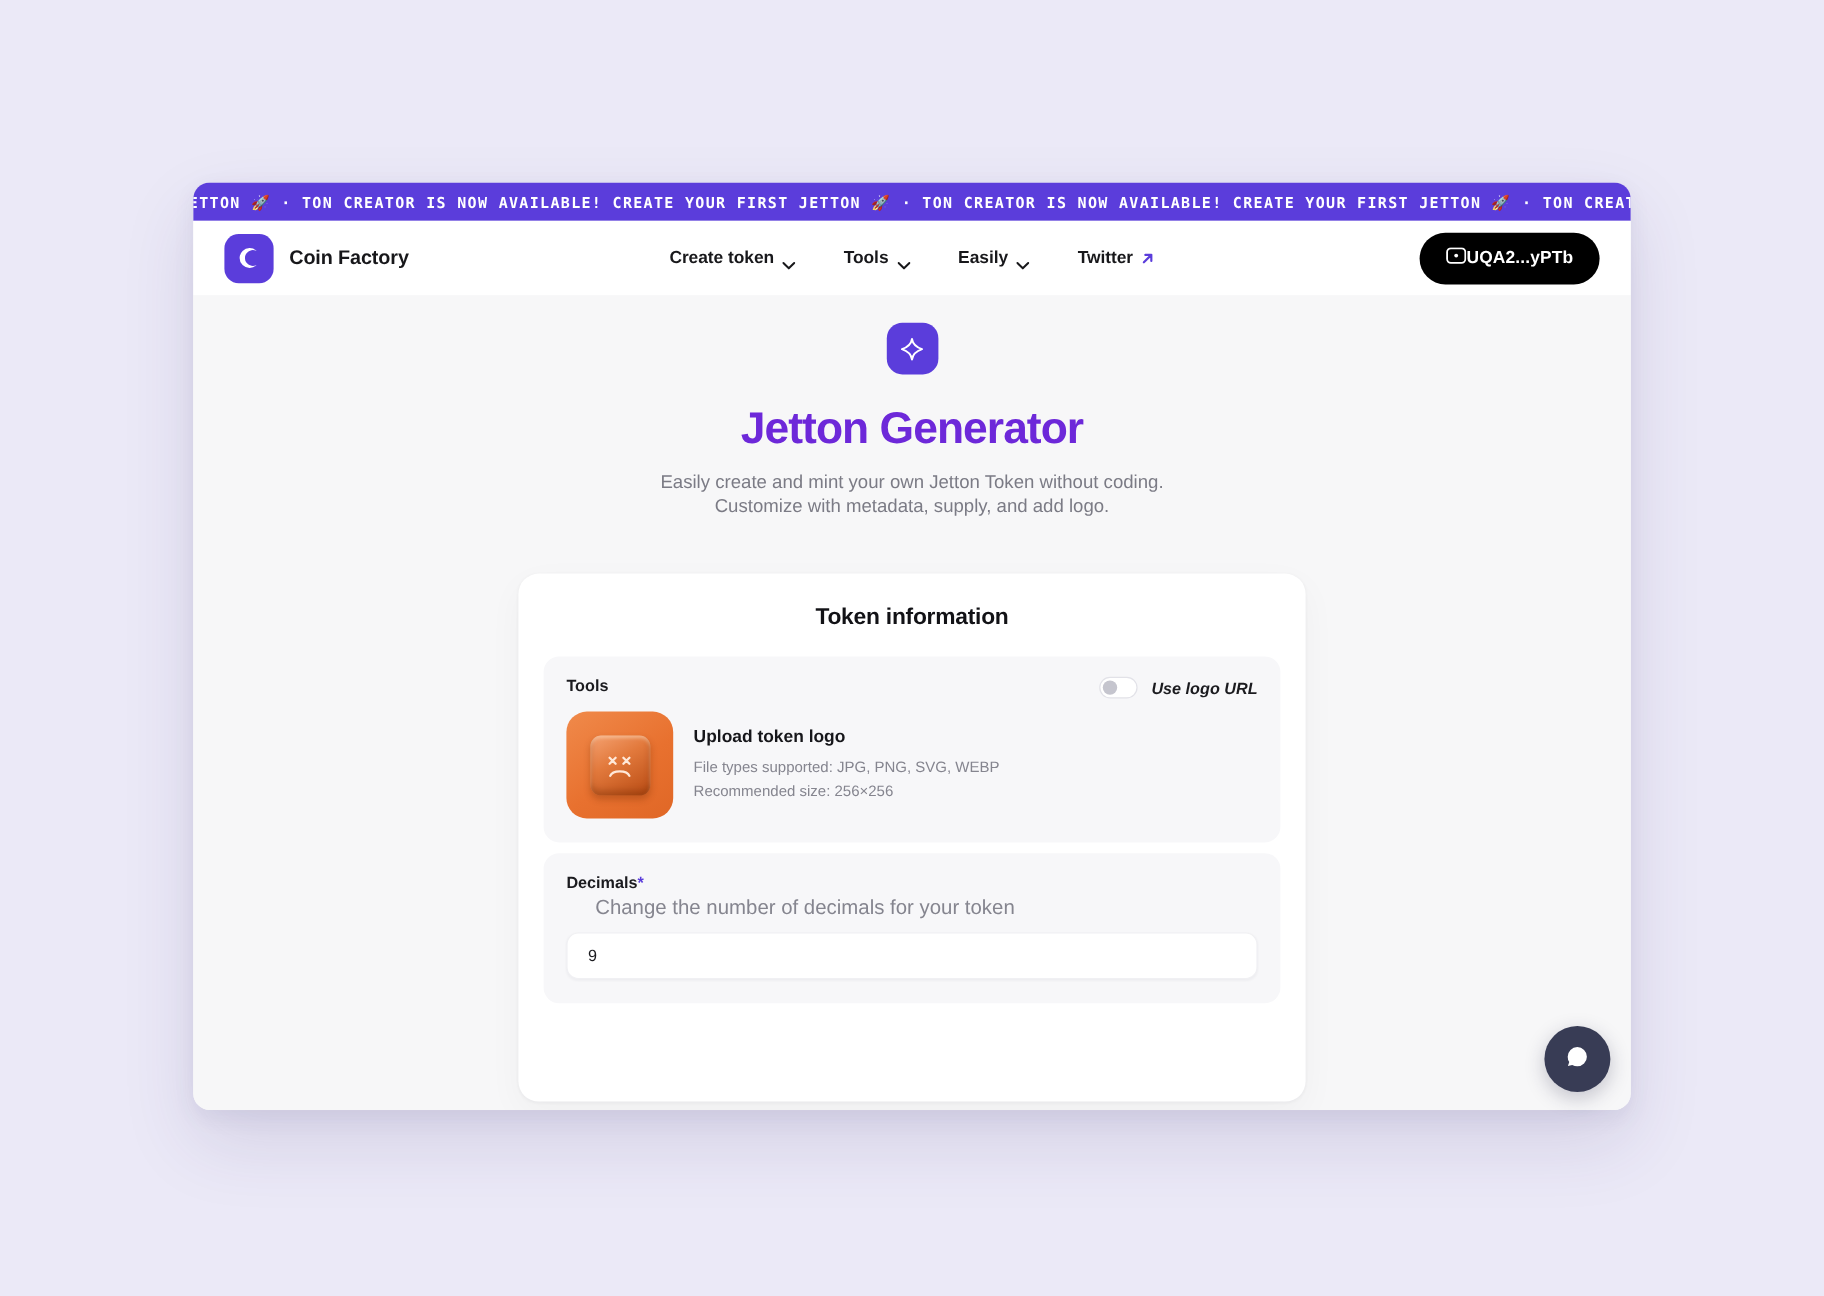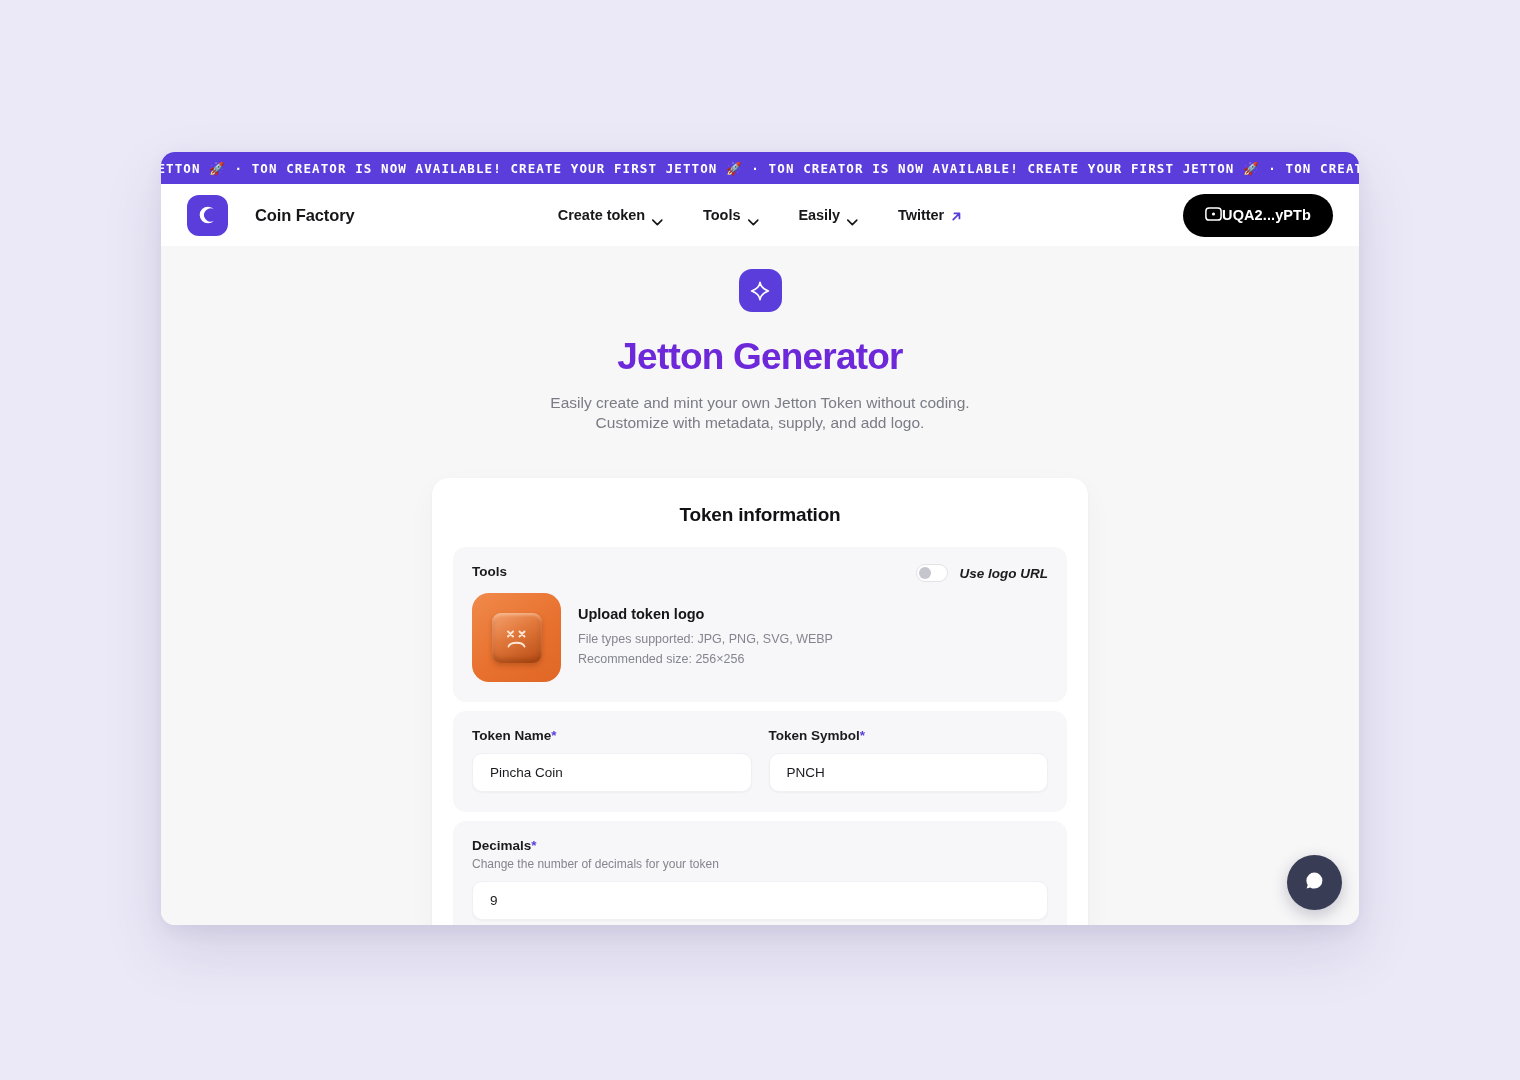--- a/index.html
+++ b/index.html
@@ -56,21 +56,21 @@
     height: 62px;
     background: #ffffff;
     display: flex;
     align-items: center;
     padding: 0 26px;
     position: relative;
   }
   .brand {
     display: flex;
     align-items: center;
-    gap: 27px;
+    gap: 13px;
   }
   .brand-logo {
     width: 41px;
     height: 41px;
     border-radius: 12px;
     background: #5b3ddb;
     display: flex;
     align-items: center;
     justify-content: center;
   }
@@ -285,24 +285,25 @@
     background: #ffffff;
     padding: 0 17px;
     font-family: "Liberation Sans", sans-serif;
     font-size: 13.5px;
     font-weight: 500;
     color: #1b1b1f;
     box-shadow: 0 1px 2px rgba(20,20,40,0.04);
     outline: none;
   }
   .help-text {
-    font-size: 12px;
+    font-size: 17px;
     color: #85858f;
     font-weight: 500;
     margin-top: 4px;
+    margin-left: 24px;
   }
 
   
   .chat-fab {
     position: absolute;
     left: 1287px;
     top: 855px;
     width: 55px;
     height: 55px;
     border-radius: 50%;
@@ -424,39 +425,20 @@
             </div>
           </div>
           <div class="upload-text">
             <div class="up-title">Upload token logo</div>
             <div class="up-line">File types supported: JPG, PNG, SVG, WEBP</div>
             <div class="up-line">Recommended size: 256×256</div>
           </div>
         </div>
       </div>
 
-      <div class="section">
-        <div class="two-col">
-
-          <div class="col">
-            <div class="field-label">
-              <span>Token Name</span><span class="req">*</span>
-            </div>
-            <input class="text-input" type="text" value="Pincha Coin" style="">
-          </div>
-
-          <div class="col">
-            <div class="field-label">
-              <span>Token Symbol</span><span class="req">*</span>
-            </div>
-            <input class="text-input" type="text" value="PNCH" style="">
-          </div>
-
-        </div>
-      </div>
 
       <div class="section">
         <div class="field-label">
           <span>Decimals</span><span class="req">*</span>
         </div>
         <div class="help-text">Change the number of decimals for your token</div>
         <input class="text-input" type="text" value="9" style="">
       </div>
 
     </div>

